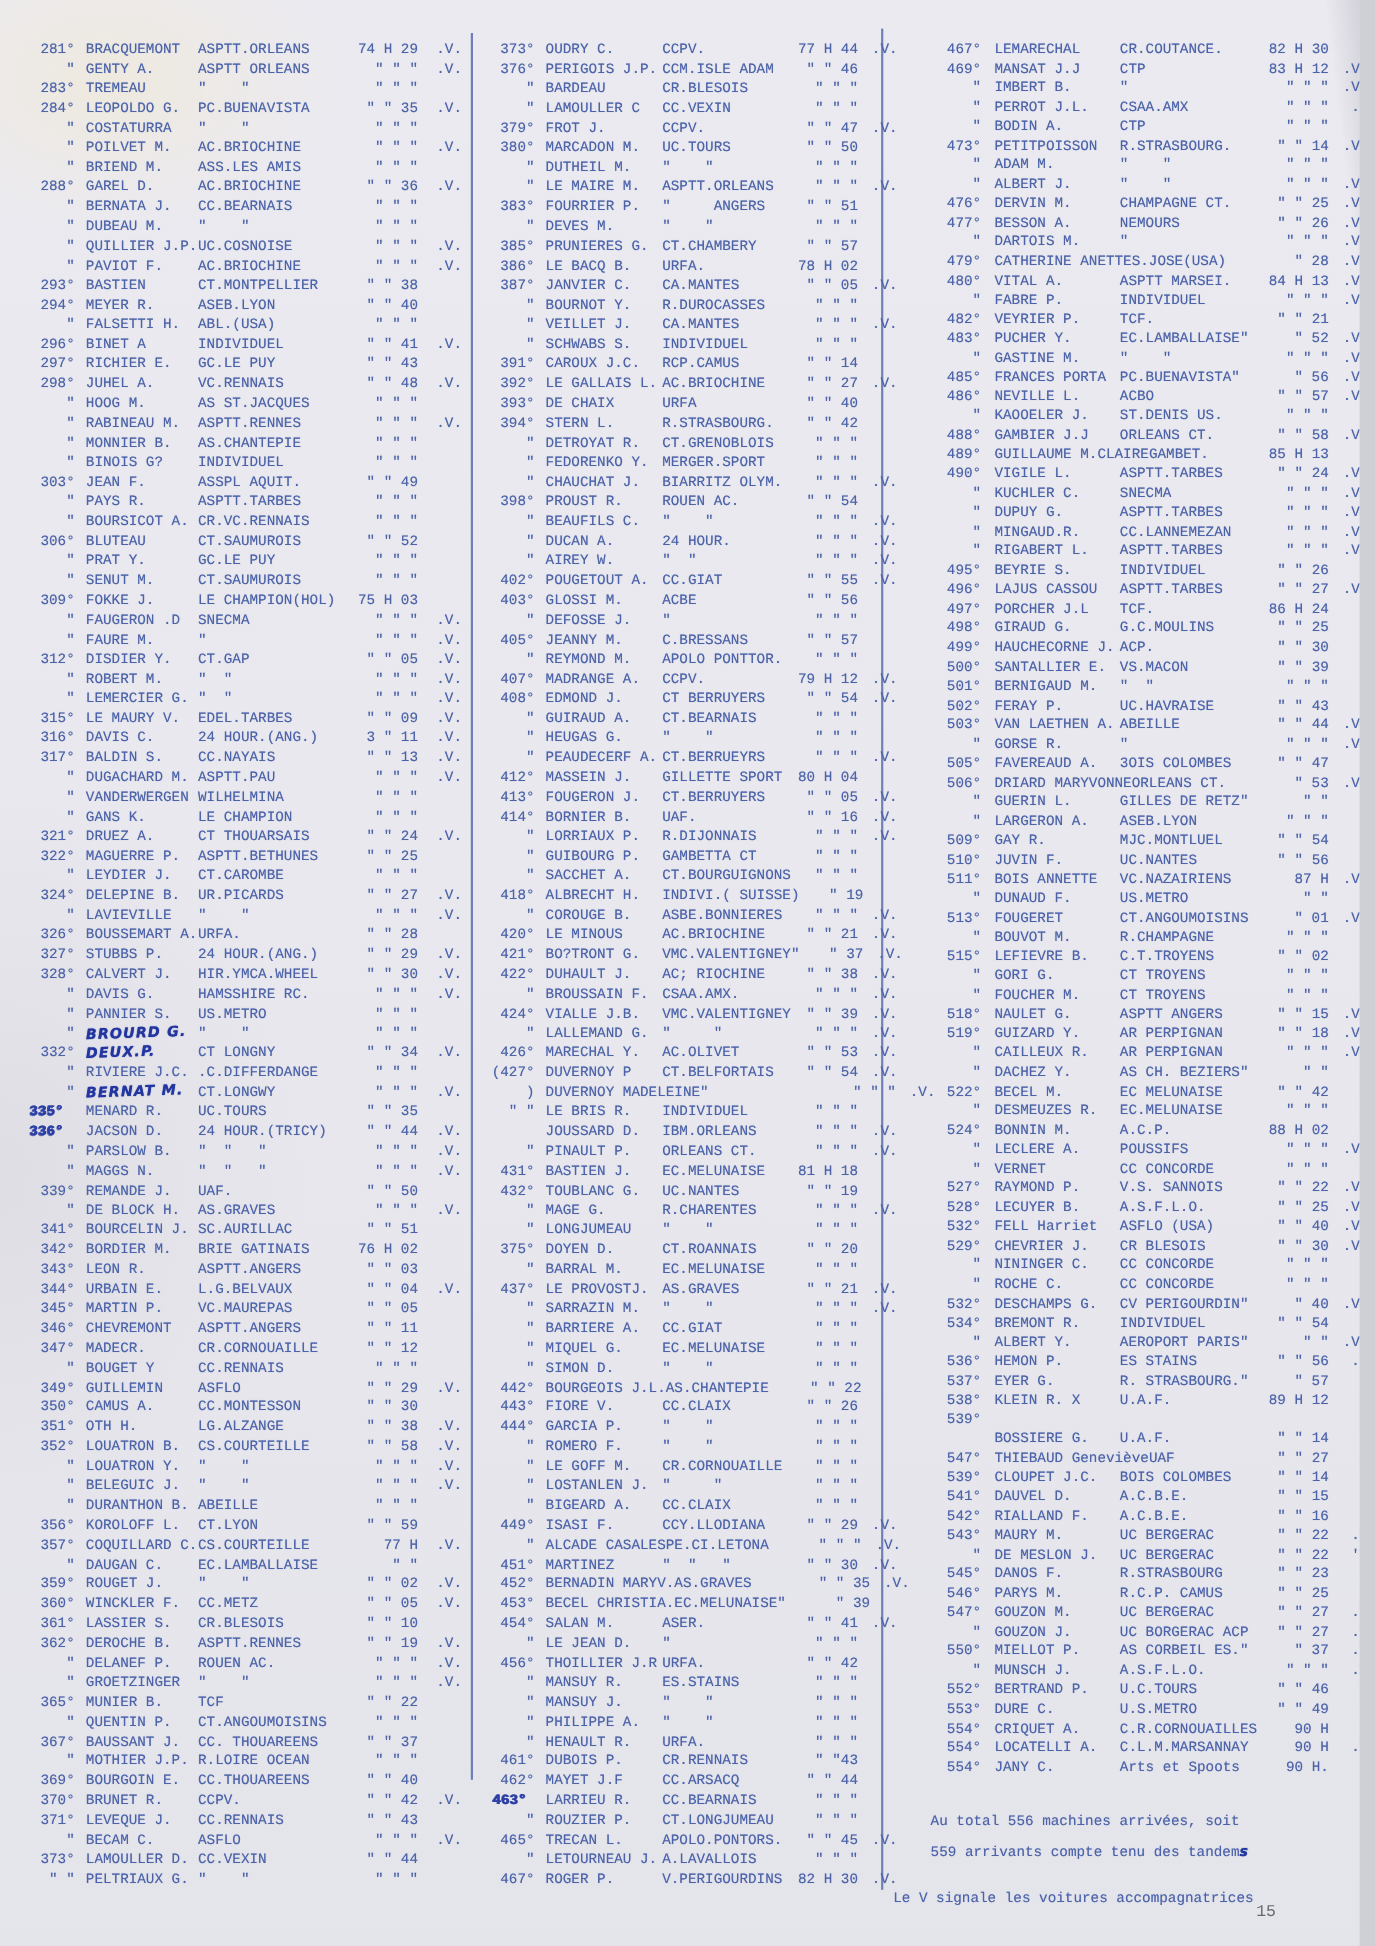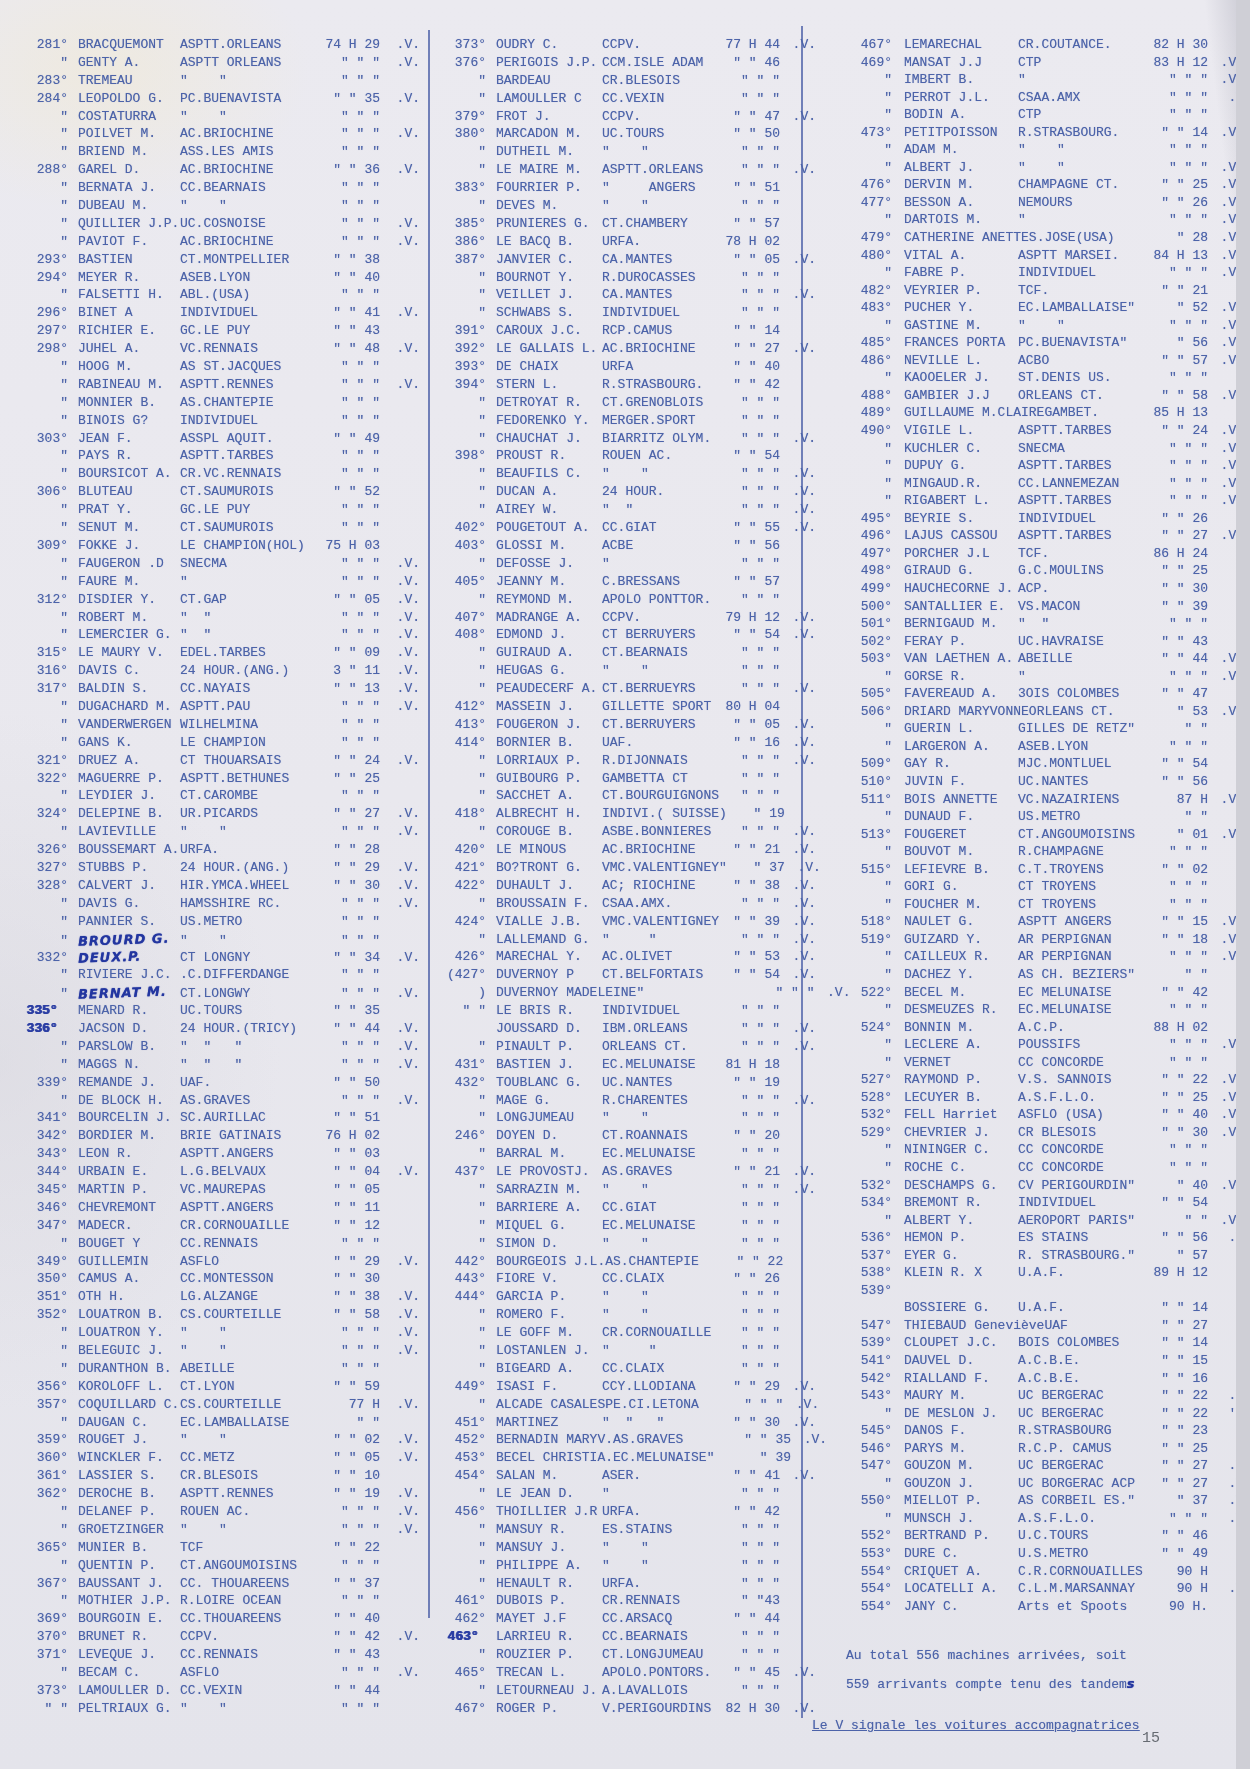--- a/index.html
+++ b/index.html
@@ -40,21 +40,21 @@
   .col3 .c-time{width:56px;}
   .col3 .c-v{width:36px;}
   .hand-name{
     font-family:"DejaVu Sans",sans-serif;font-style:italic;font-weight:bold;
     color:#2336a0;transform:rotate(-2deg);letter-spacing:1px;text-shadow:0 0 1px #2336a0;
   }
   .hand-pos{font-weight:bold;color:#2c3fa4;text-shadow:0.7px 0 0 #2c3fa4, -0.5px 0.4px 0 rgba(44,63,164,0.7);text-align:center;}
   .summary{position:absolute;left:846px;width:404px;white-space:pre;}
   .sum1{top:1648px;}
   .sum2{top:1676px;}
-  .sum3{top:1718px;left:812px;width:438px;text-decoration:underline;}
+  .sum3{top:1718px;left:812px;width:438px;}
   .hand-s{font-family:"DejaVu Sans",sans-serif;font-weight:bold;font-style:italic;color:#2336a0;text-shadow:0 0 1px #2336a0;}
   .pagenum{position:absolute;left:1142px;top:1730px;color:#666b72;font-size:15px;text-shadow:none;}
 </style>
 </head>
 <body>
 
 <div class="sheet">
   <div class="vline vline1"></div>
   <div class="vline vline2"></div>
 
@@ -209,21 +209,21 @@
       <div class="row"><span class="c c-pos">426°</span><span class="c c-name">MARECHAL Y.</span><span class="c c-club">AC.OLIVET</span><span class="c c-time">" " 53</span><span class="c c-v">.V.</span></div>
       <div class="row"><span class="c c-pos">(427°</span><span class="c c-name">DUVERNOY P</span><span class="c c-club">CT.BELFORTAIS</span><span class="c c-time">" " 54</span><span class="c c-v">.V.</span></div>
       <div class="row"><span class="c c-pos">)</span><span class="c c-name">DUVERNOY MADELEINE</span><span class="c c-club">"</span><span class="c c-time">" " "</span><span class="c c-v">.V.</span></div>
       <div class="row"><span class="c c-pos">" "</span><span class="c c-name">LE BRIS R.</span><span class="c c-club">INDIVIDUEL</span><span class="c c-time">" " "</span><span class="c c-v"></span></div>
       <div class="row"><span class="c c-pos"></span><span class="c c-name">JOUSSARD D.</span><span class="c c-club">IBM.ORLEANS</span><span class="c c-time">" " "</span><span class="c c-v">.V.</span></div>
       <div class="row"><span class="c c-pos">"</span><span class="c c-name">PINAULT P.</span><span class="c c-club">ORLEANS CT.</span><span class="c c-time">" " "</span><span class="c c-v">.V.</span></div>
       <div class="row"><span class="c c-pos">431°</span><span class="c c-name">BASTIEN J.</span><span class="c c-club">EC.MELUNAISE</span><span class="c c-time">81 H 18</span><span class="c c-v"></span></div>
       <div class="row"><span class="c c-pos">432°</span><span class="c c-name">TOUBLANC G.</span><span class="c c-club">UC.NANTES</span><span class="c c-time">" " 19</span><span class="c c-v"></span></div>
       <div class="row"><span class="c c-pos">"</span><span class="c c-name">MAGE G.</span><span class="c c-club">R.CHARENTES</span><span class="c c-time">" " "</span><span class="c c-v">.V.</span></div>
       <div class="row"><span class="c c-pos">"</span><span class="c c-name">LONGJUMEAU</span><span class="c c-club">"    "</span><span class="c c-time">" " "</span><span class="c c-v"></span></div>
-      <div class="row"><span class="c c-pos">246°</span><span class="c c-name">DOYEN D.</span><span class="c c-club">CT.ROANNAIS</span><span class="c c-time">" " 20</span><span class="c c-v"></span></div>
+      <div class="row"><span class="c c-pos">375°</span><span class="c c-name">DOYEN D.</span><span class="c c-club">CT.ROANNAIS</span><span class="c c-time">" " 20</span><span class="c c-v"></span></div>
       <div class="row"><span class="c c-pos">"</span><span class="c c-name">BARRAL M.</span><span class="c c-club">EC.MELUNAISE</span><span class="c c-time">" " "</span><span class="c c-v"></span></div>
       <div class="row"><span class="c c-pos">437°</span><span class="c c-name">LE PROVOSTJ.</span><span class="c c-club">AS.GRAVES</span><span class="c c-time">" " 21</span><span class="c c-v">.V.</span></div>
       <div class="row"><span class="c c-pos">"</span><span class="c c-name">SARRAZIN M.</span><span class="c c-club">"    "</span><span class="c c-time">" " "</span><span class="c c-v">.V.</span></div>
       <div class="row"><span class="c c-pos">"</span><span class="c c-name">BARRIERE A.</span><span class="c c-club">CC.GIAT</span><span class="c c-time">" " "</span><span class="c c-v"></span></div>
       <div class="row"><span class="c c-pos">"</span><span class="c c-name">MIQUEL G.</span><span class="c c-club">EC.MELUNAISE</span><span class="c c-time">" " "</span><span class="c c-v"></span></div>
       <div class="row"><span class="c c-pos">"</span><span class="c c-name">SIMON D.</span><span class="c c-club">"    "</span><span class="c c-time">" " "</span><span class="c c-v"></span></div>
       <div class="row"><span class="c c-pos">442°</span><span class="c c-name">BOURGEOIS J.L.</span><span class="c c-club">AS.CHANTEPIE</span><span class="c c-time">" " 22</span><span class="c c-v"></span></div>
       <div class="row"><span class="c c-pos">443°</span><span class="c c-name">FIORE V.</span><span class="c c-club">CC.CLAIX</span><span class="c c-time">" " 26</span><span class="c c-v"></span></div>
       <div class="row"><span class="c c-pos">444°</span><span class="c c-name">GARCIA P.</span><span class="c c-club">"    "</span><span class="c c-time">" " "</span><span class="c c-v"></span></div>
       <div class="row"><span class="c c-pos">"</span><span class="c c-name">ROMERO F.</span><span class="c c-club">"    "</span><span class="c c-time">" " "</span><span class="c c-v"></span></div>

